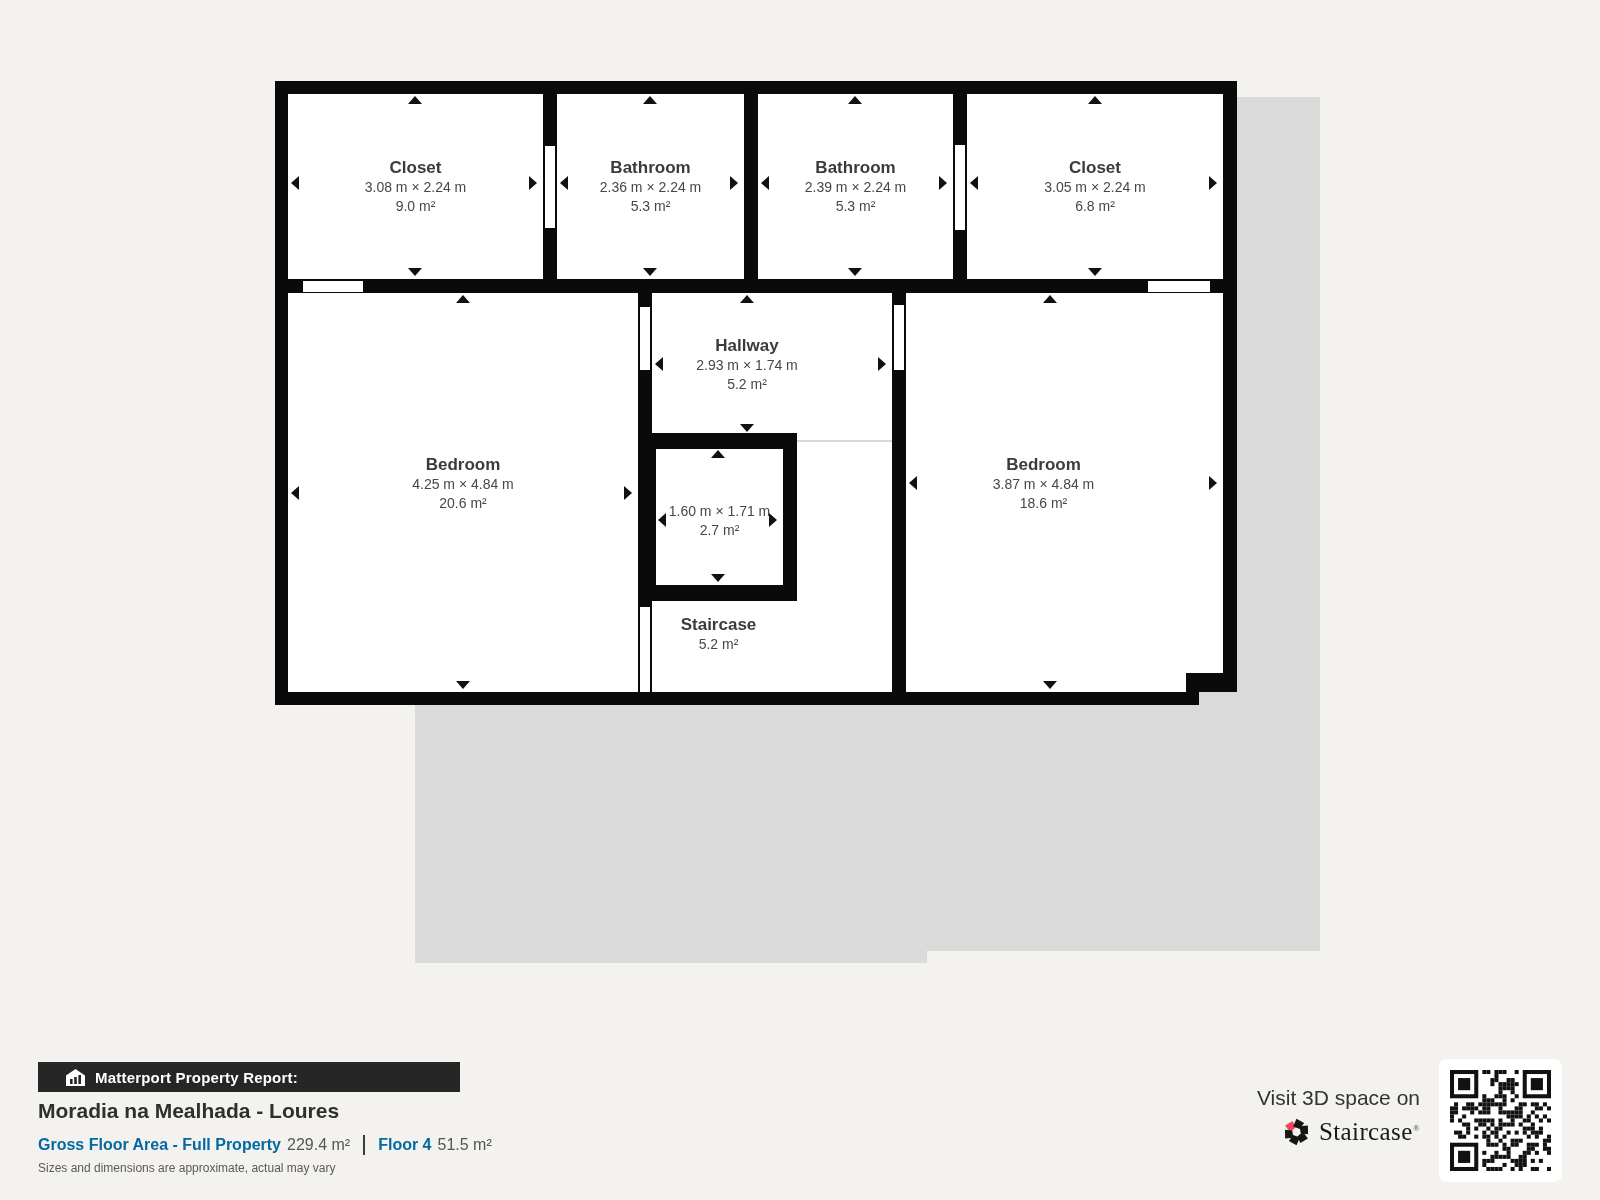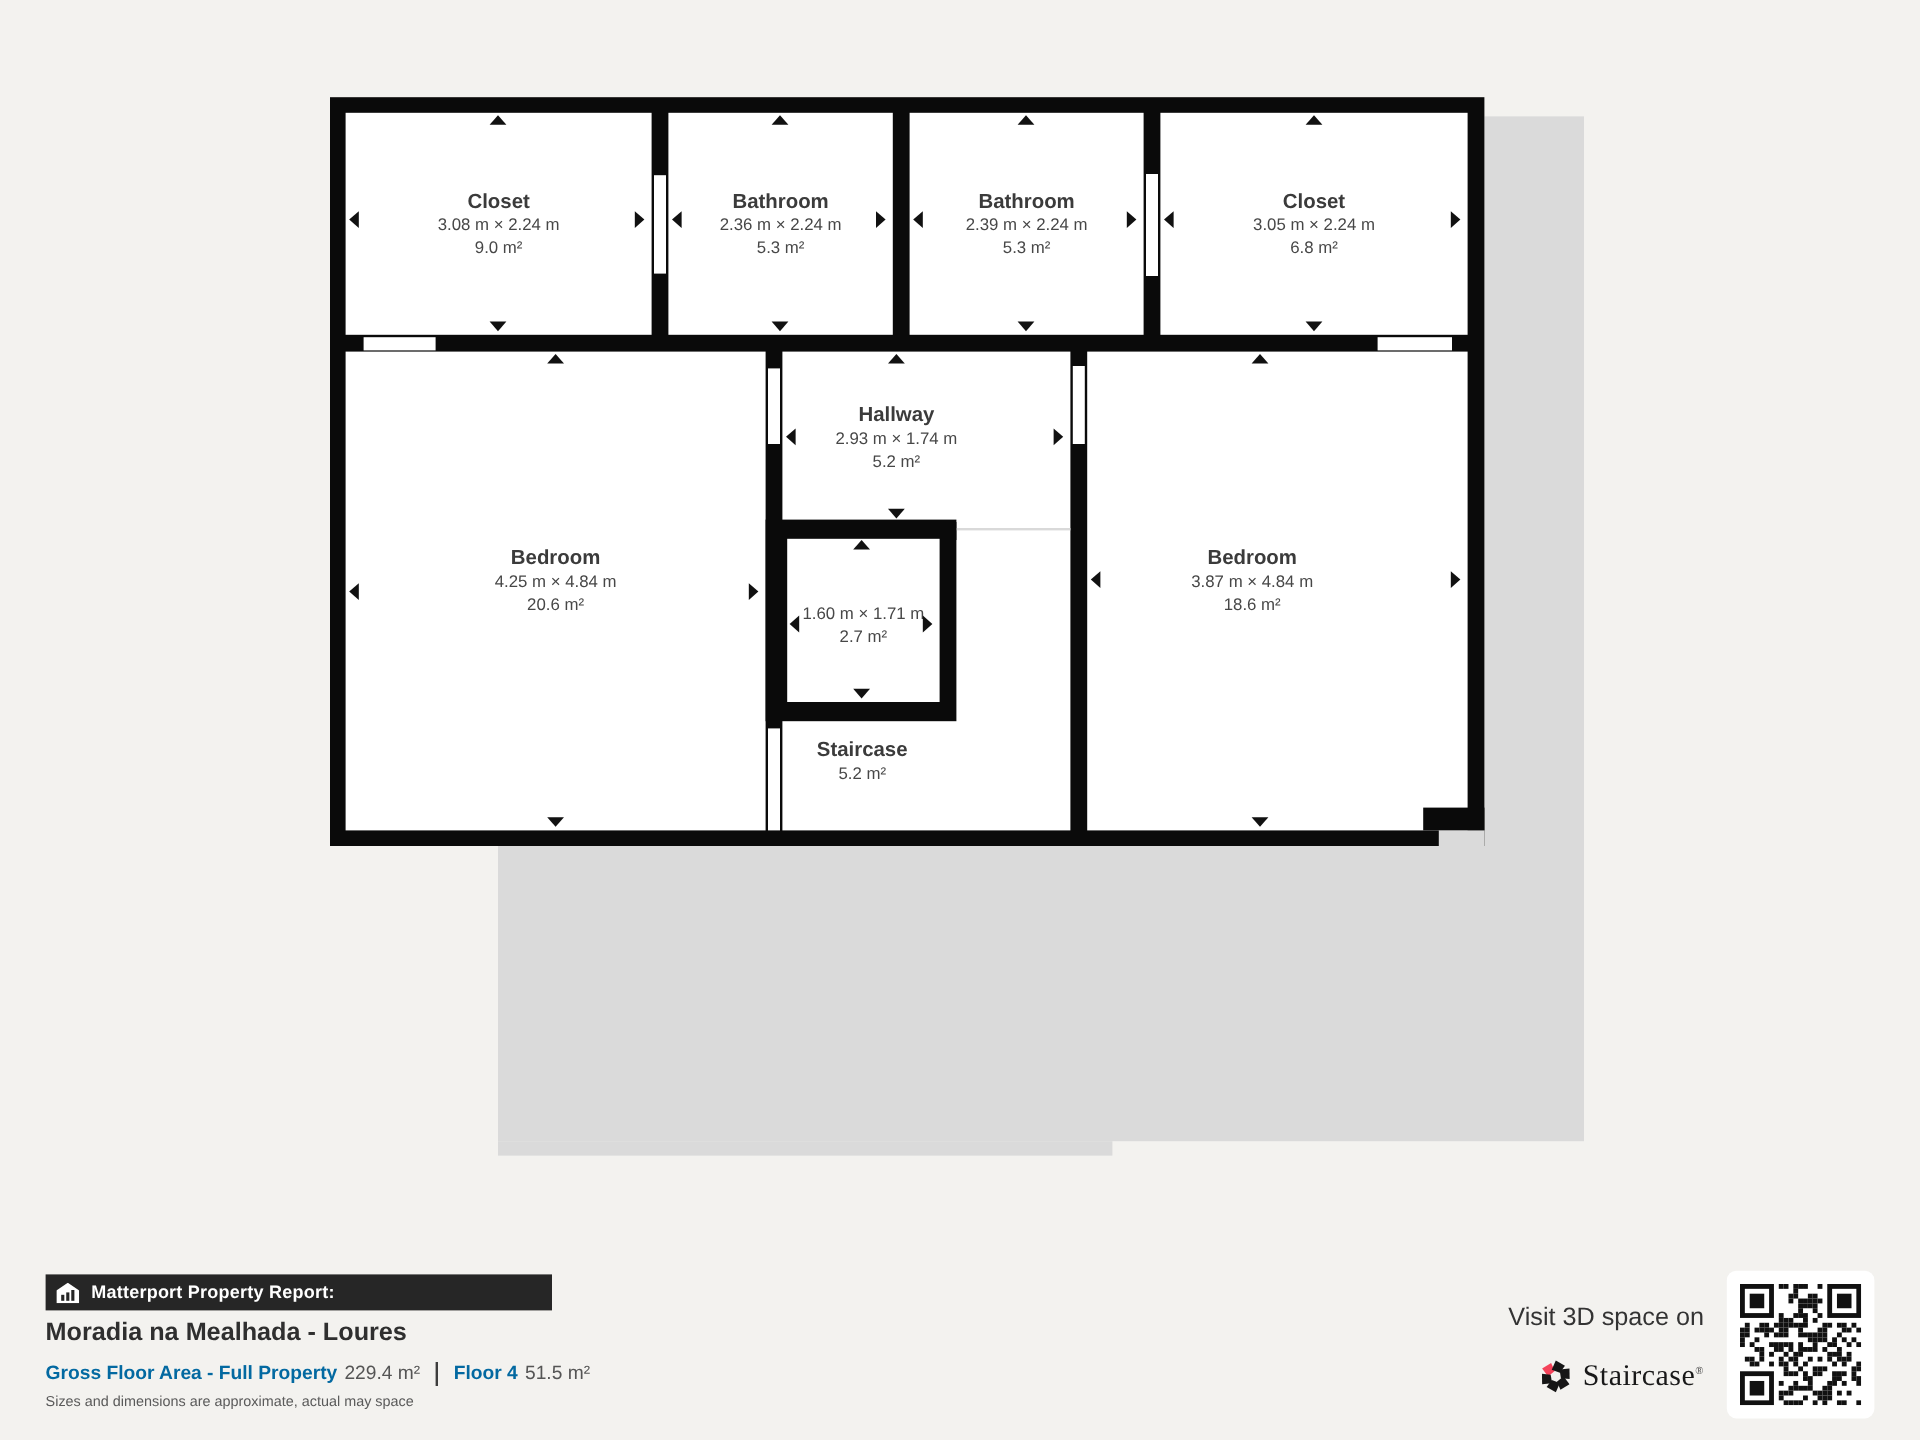--- a/index.html
+++ b/index.html
@@ -20,28 +20,28 @@
   .rn{font-size:17px;font-weight:bold;color:#3b3b3b;line-height:21px;}
   .rd{font-size:14px;color:#474747;line-height:19px;}
   
   .tri{position:absolute;width:0;height:0;z-index:12;}
   .tu{border-left:7px solid transparent;border-right:7px solid transparent;border-bottom:8px solid #111;}
   .td{border-left:7px solid transparent;border-right:7px solid transparent;border-top:8px solid #111;}
   .tl{border-top:7px solid transparent;border-bottom:7px solid transparent;border-right:8px solid #111;}
   .tr{border-top:7px solid transparent;border-bottom:7px solid transparent;border-left:8px solid #111;}
   
   .report-bar{left:38px;top:1062px;width:422px;height:30px;background:#262626;display:flex;
-              align-items:center;padding-left:9px;box-sizing:border-box;z-index:5;text-align:center;}
+              align-items:center;padding-left:28px;box-sizing:border-box;z-index:5;text-align:center;}
   .report-bar span{color:#ffffff;font-size:15px;font-weight:bold;margin-left:10px;letter-spacing:.2px;}
   .prop-title{left:38px;top:1099px;font-size:21px;font-weight:bold;color:#2f2f2f;z-index:5;}
   .stats{left:38px;top:1135px;display:flex;align-items:center;font-size:16px;color:#555555;z-index:5;}
   .stats b{color:#0369a1;margin-right:6px;}
   .vsep{width:2px;height:20px;background:#3d3d3d;margin:0 13px;}
   .disclaimer{left:38px;top:1161px;font-size:12px;color:#5a5a5a;z-index:5;}
-  .cta{right:180px;top:1086px;display:flex;flex-direction:column;align-items:flex-end;row-gap:23px;z-index:5;}
+  .cta{right:180px;top:1086px;display:flex;flex-direction:column;align-items:flex-end;row-gap:8px;z-index:5;}
   .cta .visit{font-size:21px;color:#333333;}
   .brand-row{display:flex;align-items:center;gap:8px;}
   .wordmark{font-family:"Liberation Serif",serif;font-size:25px;color:#191919;letter-spacing:.4px;}
   .wordmark sup{font-size:9px;color:#444;}
   .qr-card{left:1439px;top:1059px;width:123px;height:123px;background:#ffffff;border-radius:8px;z-index:5;}
   .qr-card svg{position:absolute;left:11px;top:11px;}
 </style>
 </head>
 <body>
 
@@ -130,21 +130,21 @@
     <span>Matterport Property Report:</span>
   </div>
   <div class="abs prop-title">Moradia na Mealhada - Loures</div>
   <div class="abs stats">
     <b>Gross Floor Area - Full Property</b>
     <span>229.4 m²</span>
     <span class="vsep"></span>
     <b>Floor 4</b>
     <span>51.5 m²</span>
   </div>
-  <div class="abs disclaimer">Sizes and dimensions are approximate, actual may space</div>
+  <div class="abs disclaimer">Sizes and dimensions are approximate, actual may vary</div>
 
   <div class="abs cta">
     <span class="visit">Visit 3D space on</span>
     <span class="brand-row">
       <svg width="29" height="28" viewBox="0 0 34 33">
         <g>
           <path d="M17 1 L26 6 L21 13 L13 10 Z" transform="rotate(-60 17 16.5)" fill="#f4435a"></path>
           <path d="M17 1 L26 6 L21 13 L13 10 Z" fill="#161616"></path>
           <path d="M17 1 L26 6 L21 13 L13 10 Z" transform="rotate(60 17 16.5)" fill="#161616"></path>
           <path d="M17 1 L26 6 L21 13 L13 10 Z" transform="rotate(120 17 16.5)" fill="#161616"></path>

